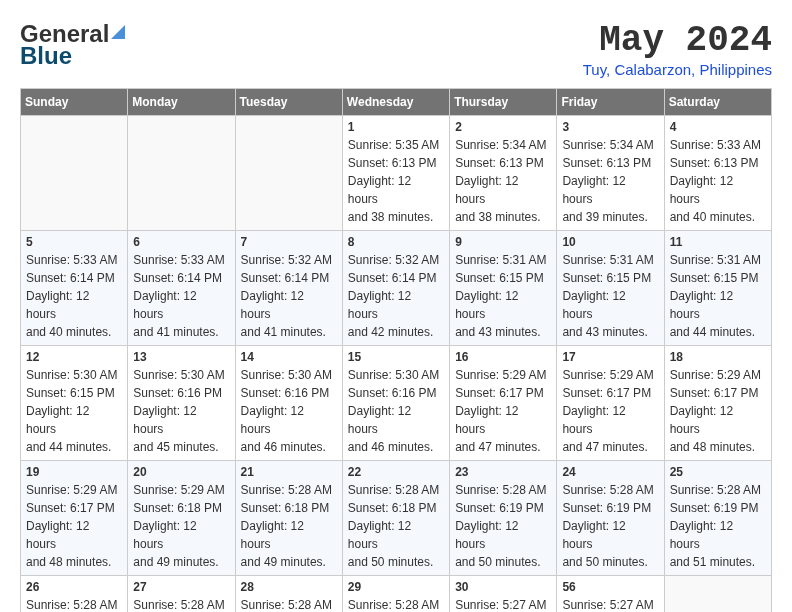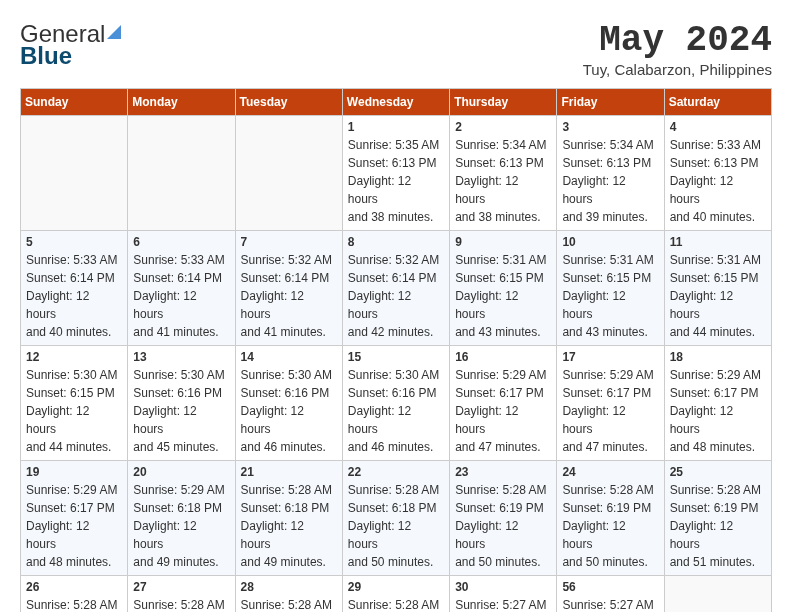--- a/index.html
+++ b/index.html
@@ -25,29 +25,29 @@
       text-align: right;
     }
     .month-title {
       font-size: 36px;
       font-weight: bold;
       color: #333;
       font-family: Liberation Mono, monospace;
     }
     .location {
       font-size: 15px;
-      color: #404040;
+      color: #1d4ed8;
     }
     .calendar {
       width: 100%;
       border-collapse: collapse;
       table-layout: fixed;
     }
     .calendar th {
-      background: #c2410c;
+      background: #737373;
       color: #fff;
       font-size: 12px;
       font-weight: bold;
       padding: 6px 4px;
       text-align: left;
       border: 1px solid #ccc;
     }
     .calendar td {
       border: 1px solid #ccc;
       vertical-align: top;
@@ -74,21 +74,21 @@
     .empty-cell {
       background: #f9f9f9 !important;
     }
   </style>
 </head>
 <body>
 
 <div class="header">
   <div class="logo">
     <div style="display:flex;align-items:center;">
-      <span style="font-size:24px;font-weight:normal;color:#333;">General</span>
+      <span style="font-size:24px;font-weight:bold;color:#333;">General</span>
       <span style="display:inline-block;width:0;height:0;border-left:14px solid transparent;border-bottom:14px solid #4a90d9;margin-left:2px;margin-bottom:4px;"></span>
     </div>
     <span style="font-size:24px;font-weight:bold;color:#0c4a6e;margin-top:-6px;">Blue</span>
   </div>
   <div class="title-block">
     <div class="month-title">May 2024</div>
     <div class="location">Tuy, Calabarzon, Philippines</div>
   </div>
 </div>
 

